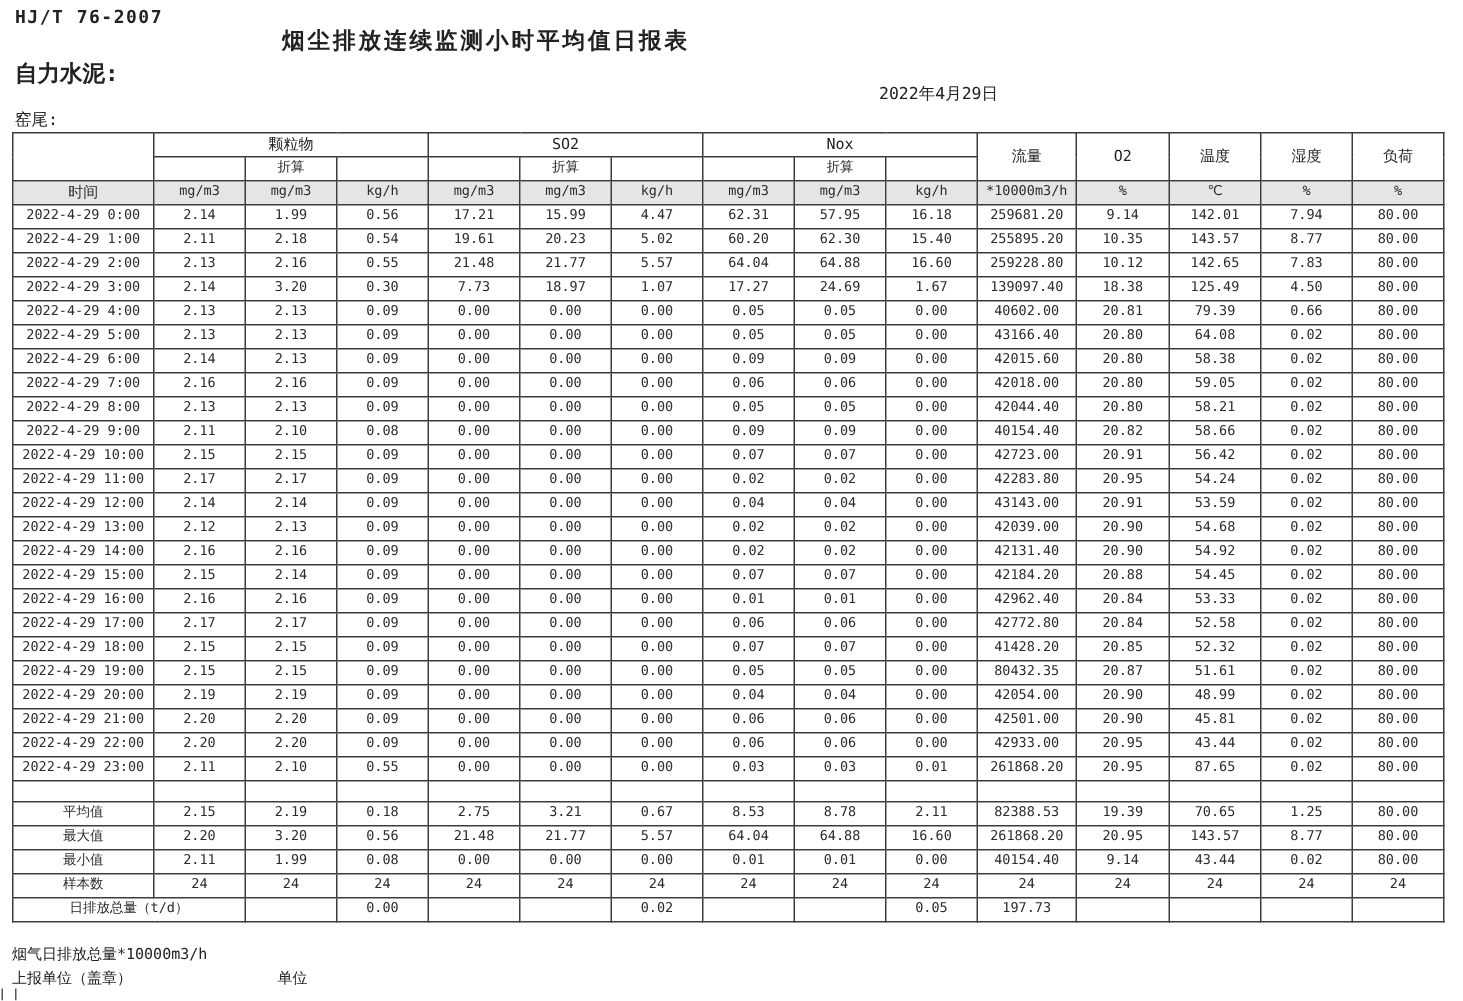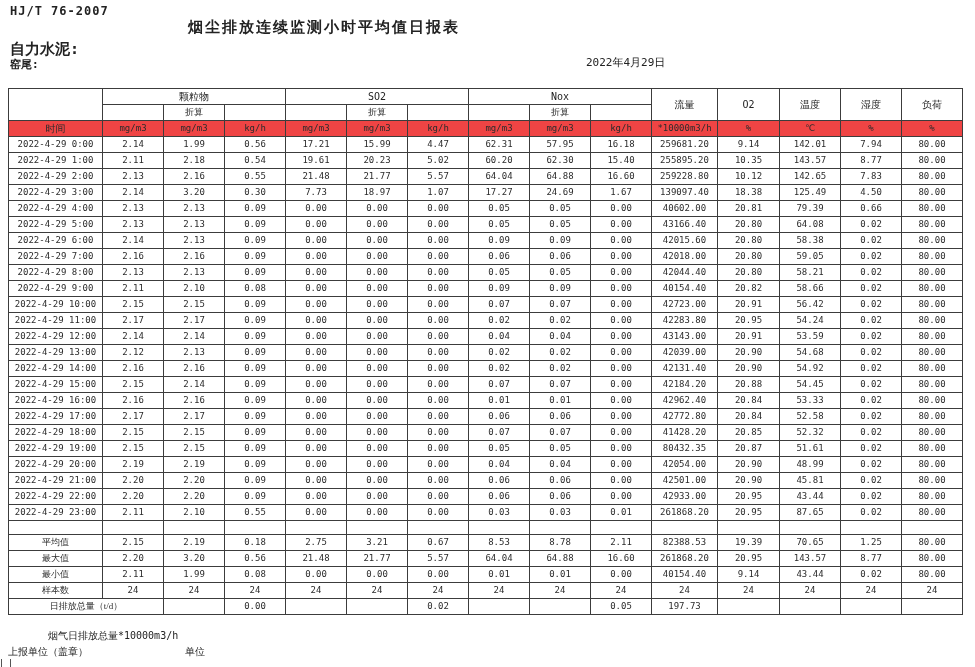--- a/index.html
+++ b/index.html
@@ -4,37 +4,37 @@
 <style>
   html,body{margin:0;padding:0;}
   body{
     width:975px;height:667px;background:#ffffff;position:relative;overflow:hidden;
     font-family:"DejaVu Sans Mono","DejaVu Sans",sans-serif;color:#222;
   }
   .abs{position:absolute;white-space:nowrap;}
   .std-no{left:10px;top:4px;font-size:12px;font-weight:bold;letter-spacing:1px;text-align:center;}
   .title{left:188px;top:18px;font-size:15px;font-weight:bold;letter-spacing:2px;}
   .company{left:10px;top:40px;font-size:15px;font-weight:bold;}
-  .location{left:10px;top:57px;font-size:11px;font-weight:bold;}
+  .location{left:10px;top:72px;font-size:11px;font-weight:normal;}
   .date{left:586px;top:55px;font-size:11px;}
   table.report{
     position:absolute;left:8px;top:88px;border-collapse:collapse;table-layout:fixed;padding-left:36px;
   }
   table.report td, table.report th{
     border:1px solid #3c3c3c;font-size:9px;font-weight:normal;text-align:center;
     padding:0;height:15px;overflow:hidden;white-space:nowrap;line-height:15px;color:#2b2b2b;
   }
   table.report th{font-size:10px;color:#222;}
-  tr.unit-row td{background:#ef4444;font-size:9px;}
+  tr.unit-row td{background:#e5e5e5;font-size:9px;}
   tr.unit-row td:first-child{font-size:10px;}
   td.time-cell{font-size:9.5px;}
   tr.blank-row td{height:13px;}
   td.sum-label{font-size:10px;}
-  td.total-label{text-align:left;font-size:10px;padding-left:1px;font-family:Liberation Serif, serif;}
-  .footer1{left:8px;top:629px;font-size:10px;margin-left:40px;}
+  td.total-label{text-align:left;font-size:10px;padding-left:1px;}
+  .footer1{left:8px;top:629px;font-size:10px;}
   .footer2{left:8px;top:645px;font-size:10px;text-align:right;}
   .footer3{left:185px;top:645px;font-size:10px;}
   .frag{left:1px;top:659px;width:8px;height:8px;border-left:1px solid #555;border-right:1px solid #555;}
 </style>
 </head>
 <body>
 
 <div class="abs std-no">HJ/T  76-2007</div>
 <div class="abs title">烟尘排放连续监测小时平均值日报表</div>
 <div class="abs company">自力水泥:</div>

